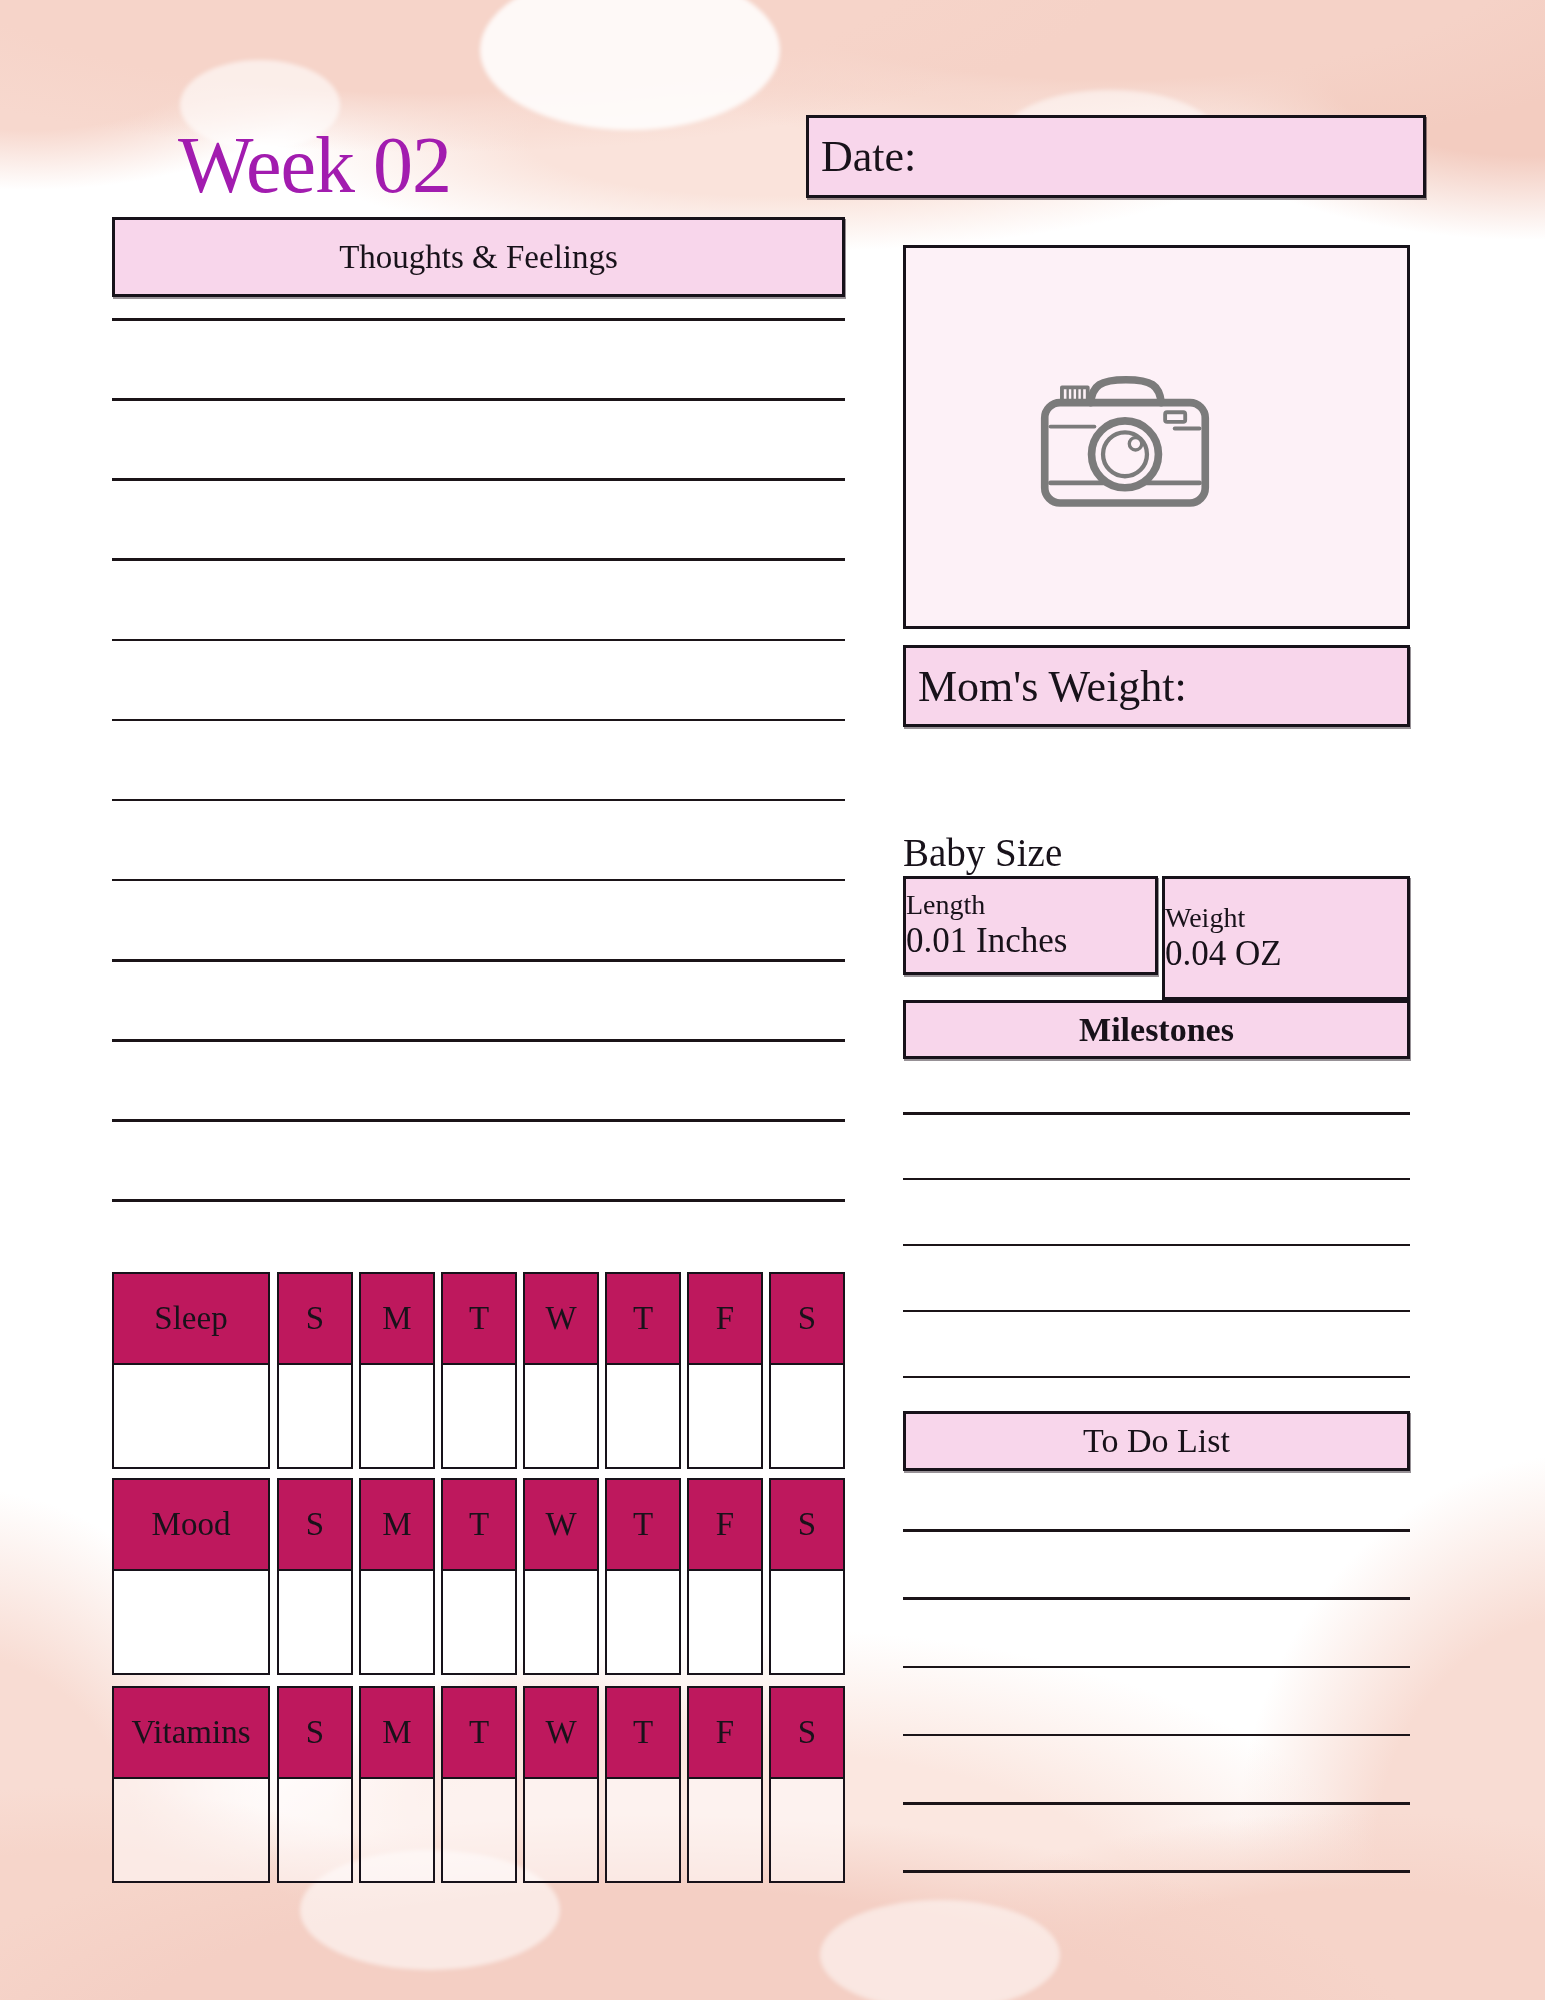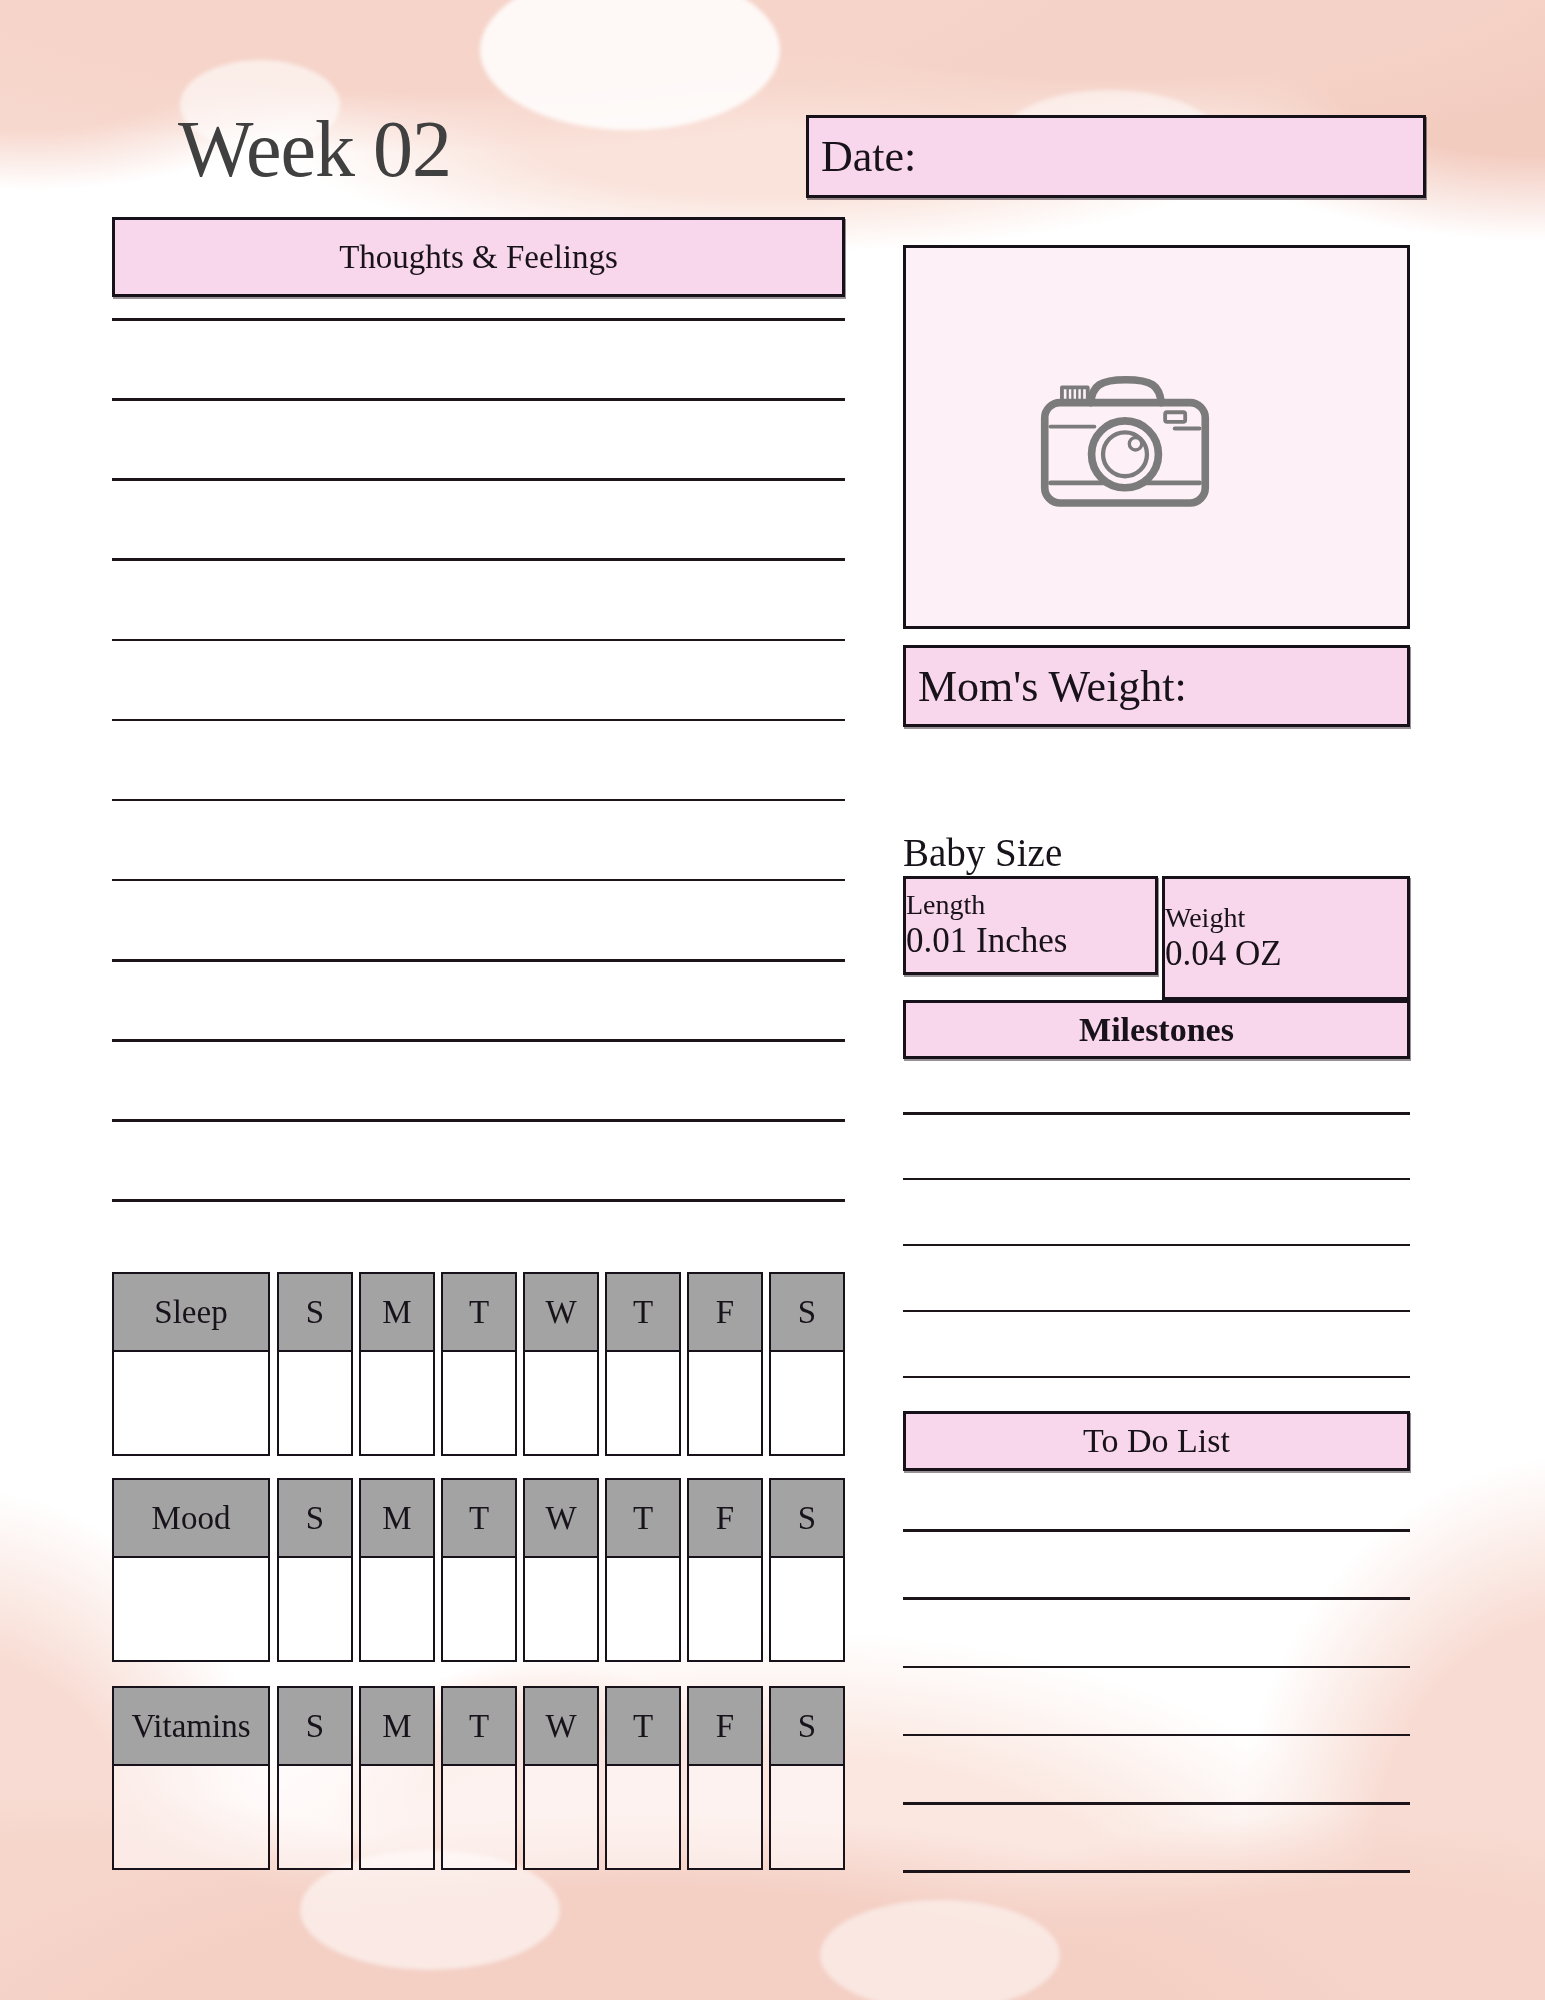--- a/index.html
+++ b/index.html
@@ -26,28 +26,28 @@
       radial-gradient(300px 200px at 35% 1800px,  #fae2da 40%, rgba(250,226,218,0) 70%);
   }
   .wc-cloud{position:absolute; pointer-events:none; border-radius:50%; filter:blur(2px);}
   
   .box{position:absolute; border:3px solid #17121a; box-sizing:border-box;}
   .pinkbox{background:#f8d6eb; box-shadow:1px 2px 0 rgba(25,12,22,0.45);}
   .label-left{display:flex; align-items:center; padding-left:12px; font-size:44px; white-space:pre;}
   .label-center{display:flex; align-items:center; justify-content:center; text-align:center;}
   .ruled{position:absolute; display:flex; flex-direction:column; justify-content:space-between;}
   .ruled .line{height:2.5px; background:#1b1418; width:100%;}
-  .title{position:absolute; left:178px; top:104px; font-size:80px; letter-spacing:-1px; color:#404040;}
+  .title{position:absolute; left:178px; top:120px; font-size:80px; letter-spacing:-1px; color:#a21caf;}
   
   .tracker{position:absolute; left:112px; width:733px;}
   .t-row{display:flex; gap:6px;}
   .t-cell{border:2.5px solid #17121a; box-sizing:border-box; display:flex; align-items:center; justify-content:center; font-size:33px;}
   .t-label{width:158px; flex:0 0 158px; margin-right:1px;}
   .t-day{width:76px; flex:0 0 76px;}
-  .t-head .t-cell{background:#a3a3a3; height:80px;}
+  .t-head .t-cell{background:#be185d; height:93px;}
   .t-body .t-cell{background:#ffffff; height:106px; margin-top:-2px;}
   .t-body.tinted .t-cell{background:rgba(255,252,252,0.55);}
   
   .baby-cell{display:flex; flex-direction:column; align-items:flex-start; justify-content:center; line-height:1.15;}
   .baby-cell .small{font-size:28px;}
   .baby-cell .big{font-size:35px;}
 </style>
 </head>
 <body>
 

